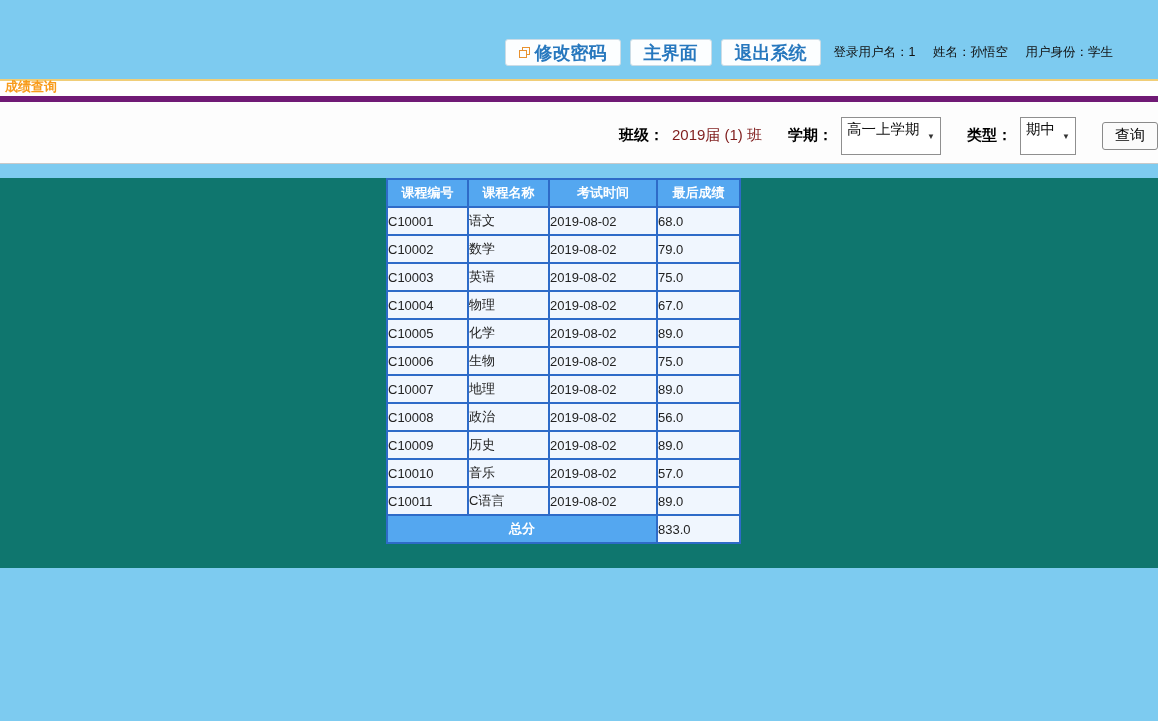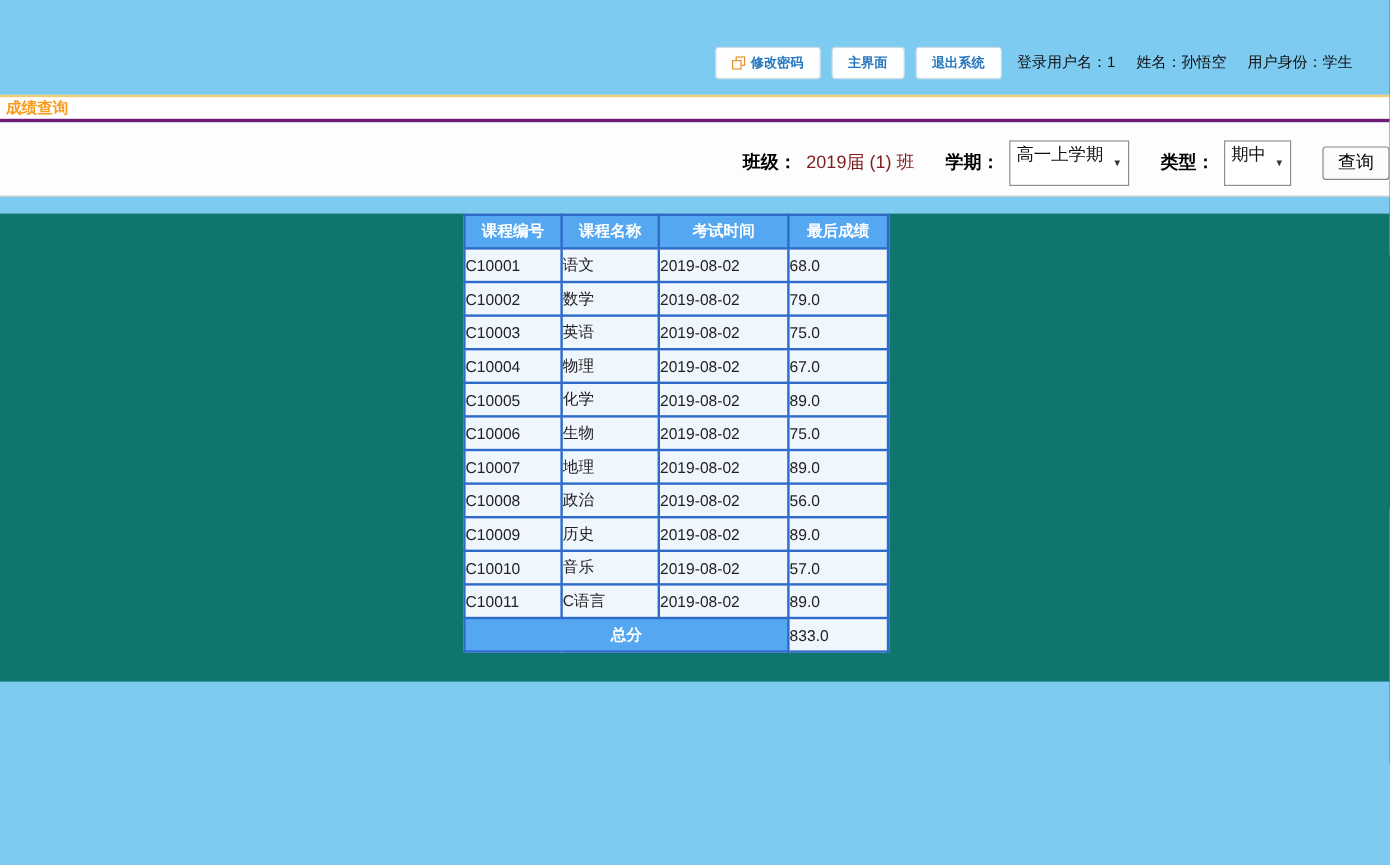--- a/index.html
+++ b/index.html
@@ -14,42 +14,42 @@
   
   .topbar { height: 79px; position: relative; }
   .topbar-right {
     position: absolute; right: 30px; top: 39px;
     display: flex; align-items: center;
   }
   .top-btn {
     display: inline-flex; align-items: center; justify-content: center;
     height: 27px; padding: 0 13px; margin-right: 9px;
     background: #FCFEFF; border: 1px solid #CBDCE6; border-radius: 3px;
-    color: #2778BE; font-weight: bold; font-size: 11px;
+    color: #2778BE; font-weight: bold; font-size: 18px;
     font-family: "Liberation Sans", "DejaVu Sans", sans-serif;
     cursor: pointer;
   }
   .icon-squares { position: relative; width: 11px; height: 11px; display: inline-block; margin-right: 5px; }
   .icon-squares::before {
     content: ""; position: absolute; top: 0; right: 0;
     width: 6px; height: 6px; border: 1px solid #E8922F;
   }
   .icon-squares::after {
     content: ""; position: absolute; bottom: 0; left: 0;
     width: 6px; height: 6px; border: 1px solid #E8922F; background: #FCFEFF;
   }
   .user-info { margin-left: 4px; font-size: 12.5px; color: #111; }
   .user-info span { margin-right: 14px; }
-  .user-info span:last-child { margin-right: 1px; }
+  .user-info span:last-child { margin-right: 15px; }
 
   
   .breadcrumb-bar {
     background: #FFFFFF;
     border-top: 2px solid #F0CE79;
-    border-bottom: 3px solid #701a75;
+    border-bottom: 6px solid #701a75;
     height: 23px;
     display: flex; align-items: flex-end;
     padding-left: 5px;
     font-family: Liberation Mono, monospace;
   }
   .breadcrumb-text { color: #F89C1C; font-weight: bold; font-size: 13px; }
 
   
   .filter-section {
     background: #FDFDFD;

